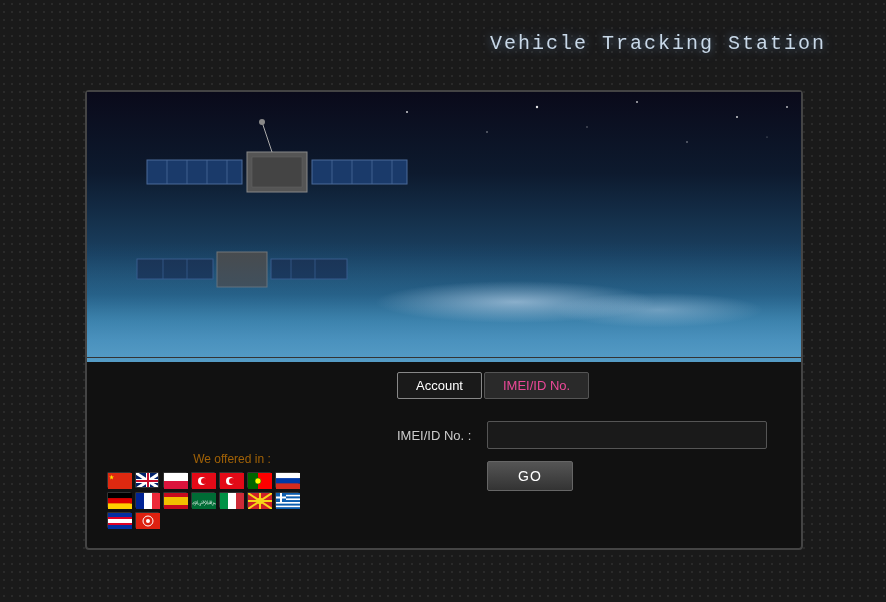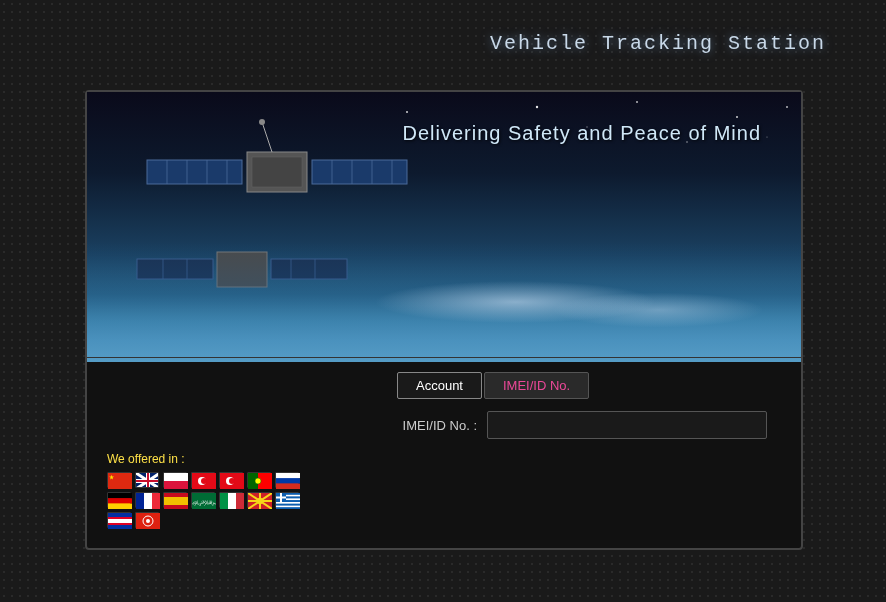--- a/index.html
+++ b/index.html
@@ -96,21 +96,21 @@
       position: absolute;
       top: 265px;
       left: 295px;
       width: 400px;
       padding: 15px;
     }
 
     .tabs {
       display: flex;
       gap: 2px;
-      margin-bottom: 12px;
+      margin-bottom: 22px;
     }
 
     .tab {
       padding: 5px 18px;
       font-size: 13px;
       cursor: pointer;
       border: 1px solid #555;
       border-radius: 2px;
       color: #ec4899;
       background: #2a2a2a;
@@ -126,21 +126,21 @@
     .form-row {
       display: flex;
       align-items: center;
       margin-bottom: 12px;
     }
 
     .form-label {
       color: #ccc;
       font-size: 13px;
       min-width: 90px;
-      text-align: right;
+      text-align: left;
       padding-right: 10px;
       font-family: Arial, sans-serif;
     }
 
     .form-input {
       flex: 1;
       height: 28px;
       background: #1a1a1a;
       border: 1px solid #555;
       color: #fff;
@@ -166,24 +166,25 @@
 
     
     .lang-area {
       position: absolute;
       bottom: 20px;
       left: 20px;
       width: 250px;
     }
 
     .lang-label {
-      color: #fde047;
+      color: #a16207;
       font-size: 12px;
       font-family: Arial, sans-serif;
       margin-bottom: 6px;
+      text-align: center;
     }
 
     .flags-row {
       display: flex;
       gap: 4px;
       flex-wrap: wrap;
       max-width: 200px;
     }
 
     .flag {
@@ -280,38 +281,38 @@
       <line x1="100" y1="167" x2="100" y2="187" stroke="#3a5a8a" stroke-width="0.8"></line>
 
       <rect x="184" y="167" width="76" height="20" fill="#1a3050" stroke="#3a5a8a" stroke-width="1"></rect>
       <line x1="204" y1="167" x2="204" y2="187" stroke="#3a5a8a" stroke-width="0.8"></line>
       <line x1="228" y1="167" x2="228" y2="187" stroke="#3a5a8a" stroke-width="0.8"></line>
     </svg>
 
     <div class="earth-glow"></div>
     <div class="clouds"></div>
 
-    <div class="hero-tagline">Delivering Safety and Peace of Mind</div>
   </div>
 
   <div class="divider-line"></div>
 
   <div class="login-area">
 
     <div class="tabs">
       <div class="tab active">Account</div>
       <div class="tab">IMEI/ID No.</div>
     </div>
 
     <div class="form-row">
       <label class="form-label">IMEI/ID No. :</label>
       <input type="text" class="form-input" value="" style="">
     </div>
 
 
+    <button class="go-button">GO</button>
 
   </div>
 
   <div class="lang-area">
     <div class="lang-label">We offered in :</div>
     <div class="flags-row">
 
       <div class="flag flag-cn" title="Chinese">
         <svg width="24" height="16" viewBox="0 0 24 16">
           <rect width="24" height="16" fill="#de2910"></rect>

